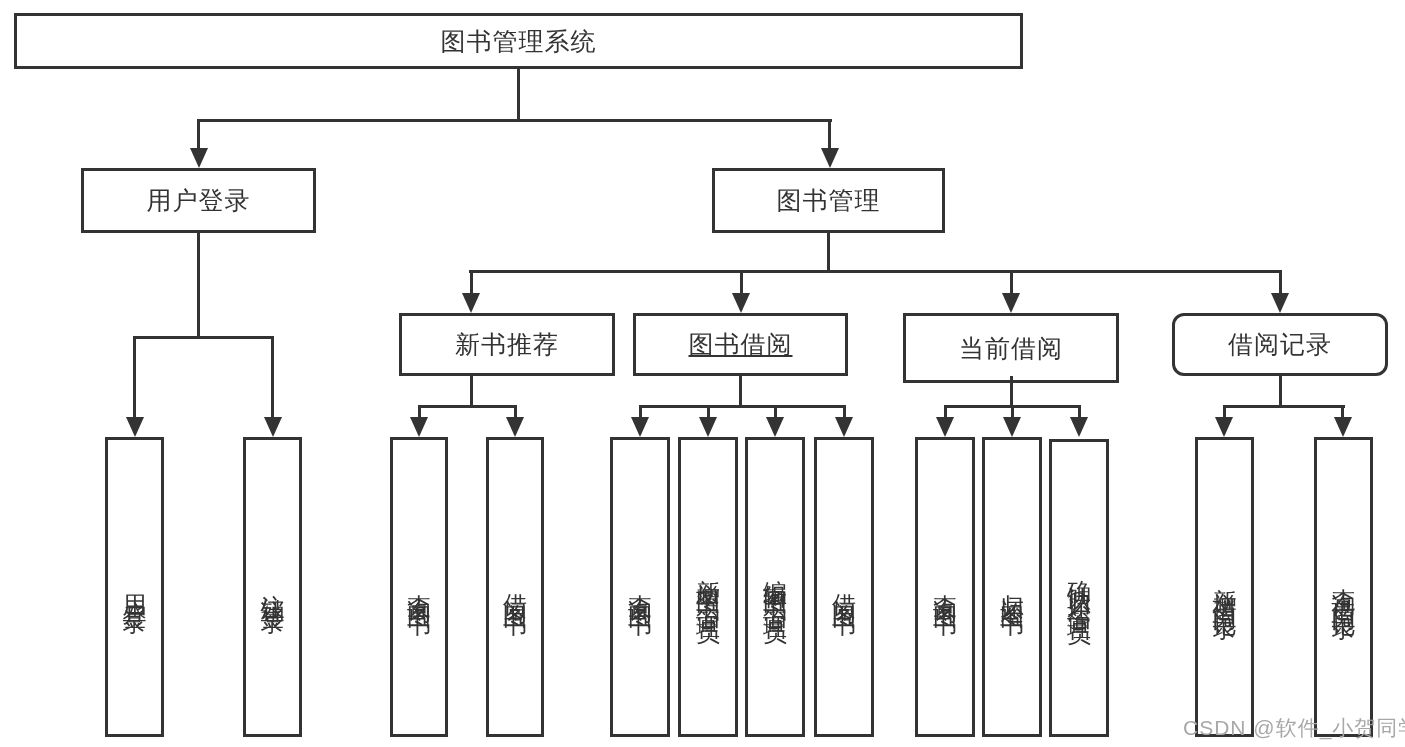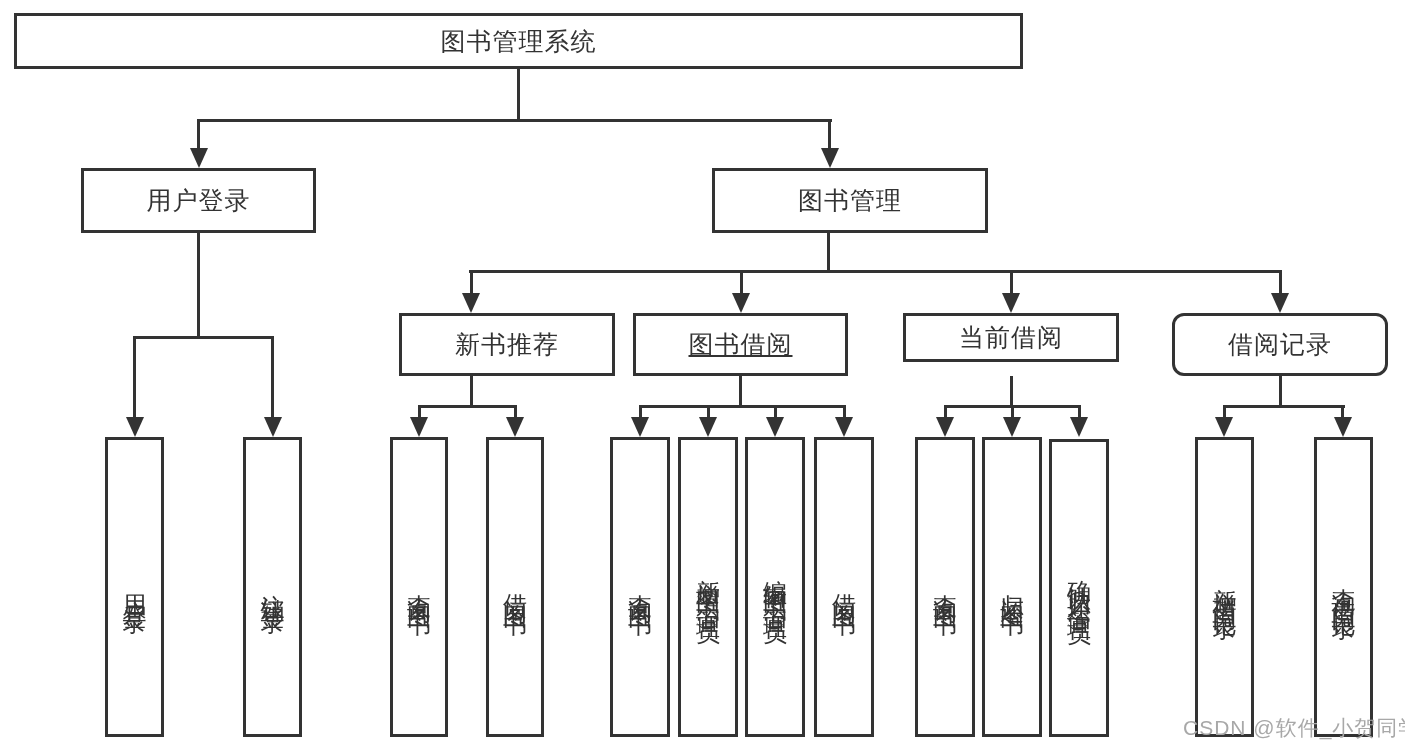--- a/index.html
+++ b/index.html
@@ -39,21 +39,21 @@
   <div class="line" style="left:517px;top:68px;width:3px;height:53px;"></div>
   <div class="line" style="left:197px;top:119px;width:635px;height:3px;"></div>
   <div class="line" style="left:197px;top:119px;width:3px;height:30px;"></div>
   <div class="arrow" style="left:190px;top:148px;"></div>
   <div class="line" style="left:828px;top:119px;width:3px;height:30px;"></div>
   <div class="arrow" style="left:821px;top:148px;"></div>
 
   <div class="node" style="left:81px;top:168px;width:235px;height:65px;">
     <span class="hlabel">用户登录</span>
   </div>
-  <div class="node" style="left:712px;top:168px;width:276px;height:65px;">
+  <div class="node" style="left:712px;top:168px;width:233px;height:65px;">
     <span class="hlabel">图书管理</span>
   </div>
 
   <div class="line" style="left:197px;top:233px;width:3px;height:105px;"></div>
   <div class="line" style="left:133px;top:336px;width:141px;height:3px;"></div>
   <div class="line" style="left:133px;top:336px;width:3px;height:81px;"></div>
   <div class="arrow" style="left:126px;top:417px;"></div>
   <div class="line" style="left:271px;top:336px;width:3px;height:81px;"></div>
   <div class="arrow" style="left:264px;top:417px;"></div>
 
@@ -67,21 +67,21 @@
   <div class="arrow" style="left:1002px;top:293px;"></div>
   <div class="line" style="left:1279px;top:270px;width:3px;height:23px;"></div>
   <div class="arrow" style="left:1271px;top:293px;"></div>
 
   <div class="node" style="left:363px;top:313px;width:216px;height:63px;margin-left:36px;">
     <span class="hlabel">新书推荐</span>
   </div>
   <div class="node" style="left:633px;top:313px;width:215px;height:63px;text-decoration:underline;">
     <span class="hlabel">图书借阅</span>
   </div>
-  <div class="node" style="left:903px;top:313px;width:216px;height:49px;">
+  <div class="node" style="left:903px;top:313px;width:216px;height:70px;">
     <span class="hlabel">当前借阅</span>
   </div>
   <div class="node" style="left:1172px;top:313px;width:216px;height:63px;border-radius:12px;">
     <span class="hlabel">借阅记录</span>
   </div>
 
   <div class="line" style="left:470px;top:376px;width:3px;height:31px;"></div>
   <div class="line" style="left:418px;top:405px;width:99px;height:3px;"></div>
   <div class="line" style="left:418px;top:405px;width:3px;height:12px;"></div>
   <div class="arrow" style="left:410px;top:417px;"></div>

